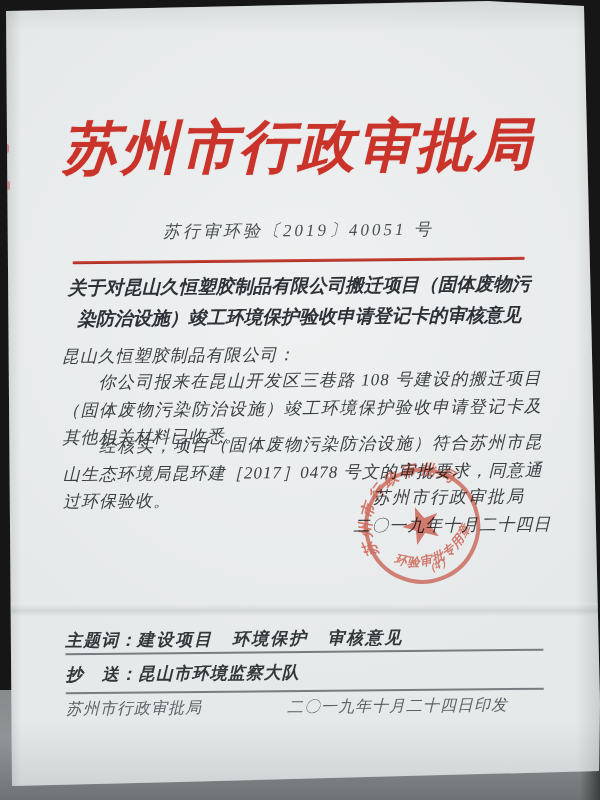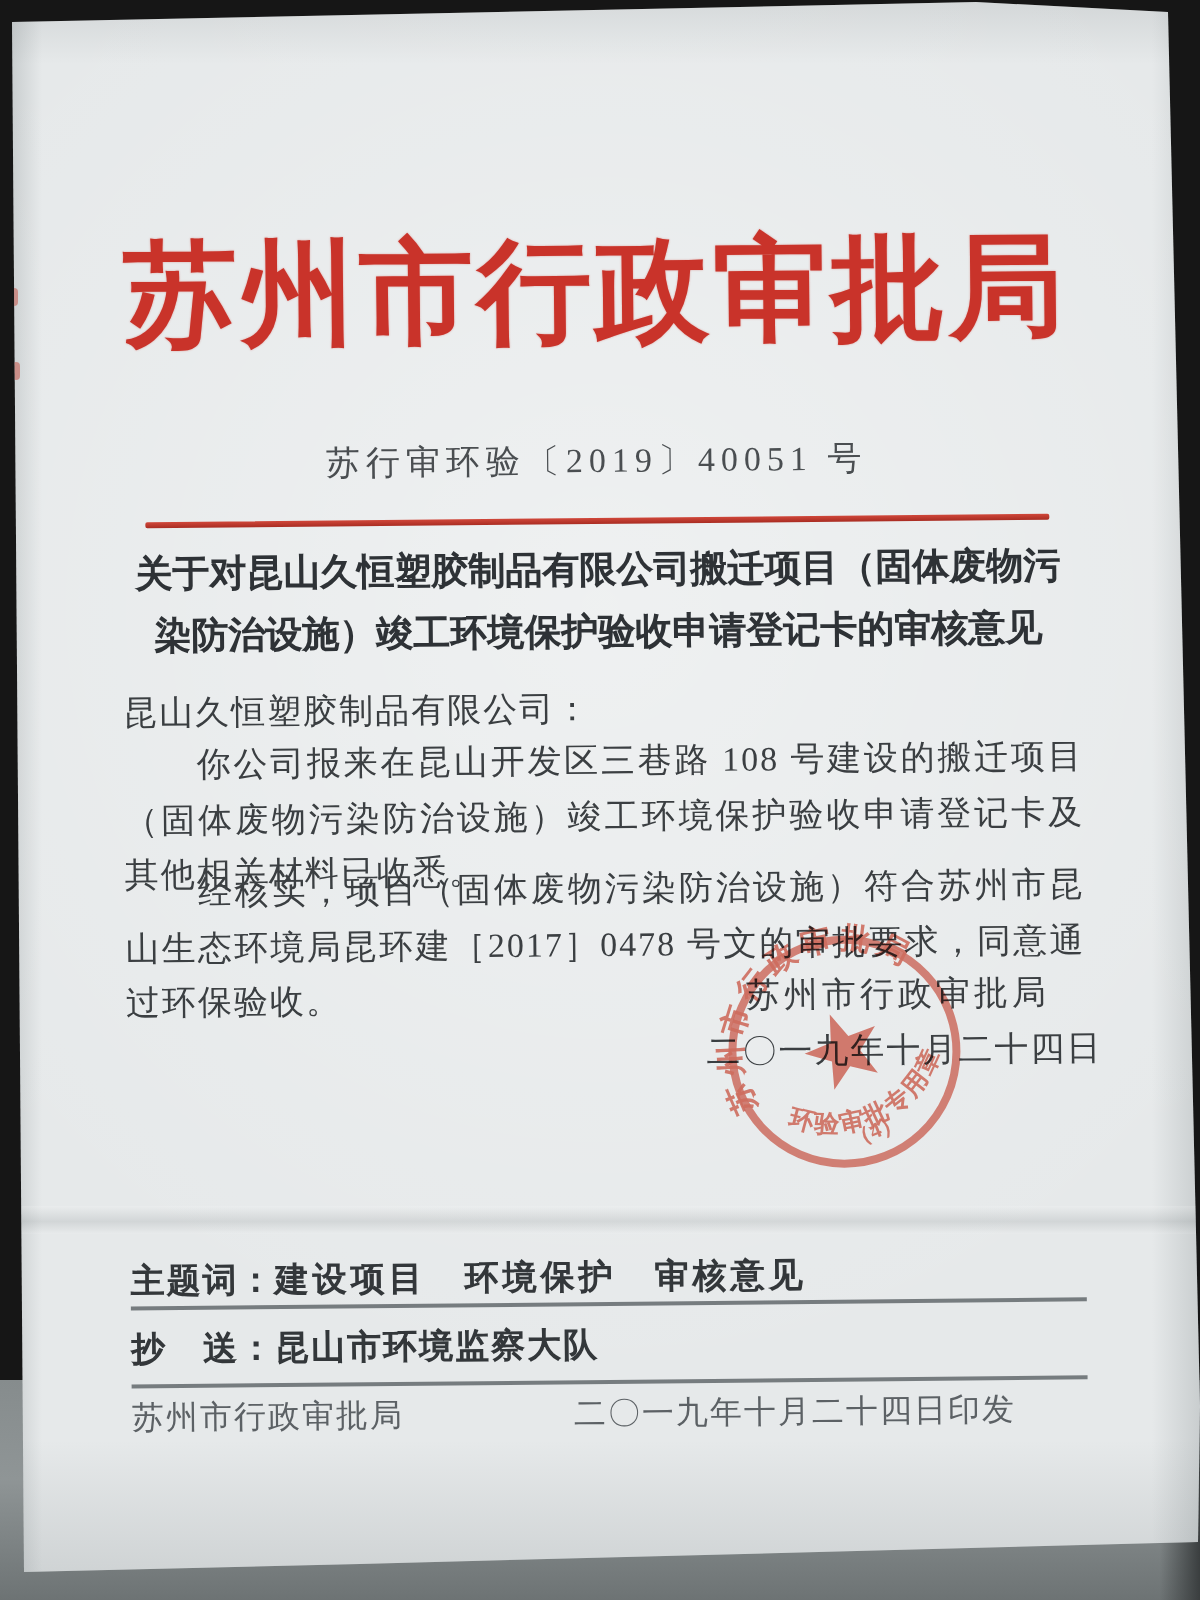--- a/index.html
+++ b/index.html
@@ -1,20 +1,20 @@
 <!DOCTYPE html>
 <html style="--header-red: #c9332a; --seal-red: #c7503f;"><head>
 <meta charset="utf-8">
 <style>
   html,body{margin:0;padding:0;}
   body{
     width:600px;height:800px;overflow:hidden;background:#131313;
     font-family:"Liberation Serif","DejaVu Serif",serif;
   }
-  .photo{position:relative;width:600px;height:800px;background:#161616;}
+  .photo{position:relative;width:600px;height:800px;background:#161616;font-style:italic;}
   
   .table-surface{
     position:absolute;left:0;top:690px;width:600px;height:110px;
     background:linear-gradient(180deg,#868c8d 0%,#8f9596 45%,#6d7374 100%);
   }
   .corner-shadow-br{position:absolute;right:0;top:690px;width:20px;height:110px;
     background:linear-gradient(90deg,transparent,#3a3e3f);}
   
   .paper{
     position:absolute;left:0;top:0;width:600px;height:800px;

